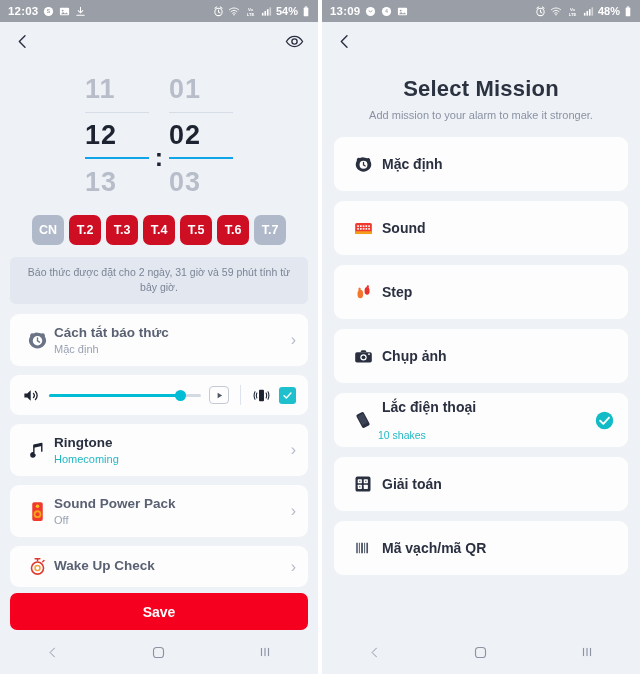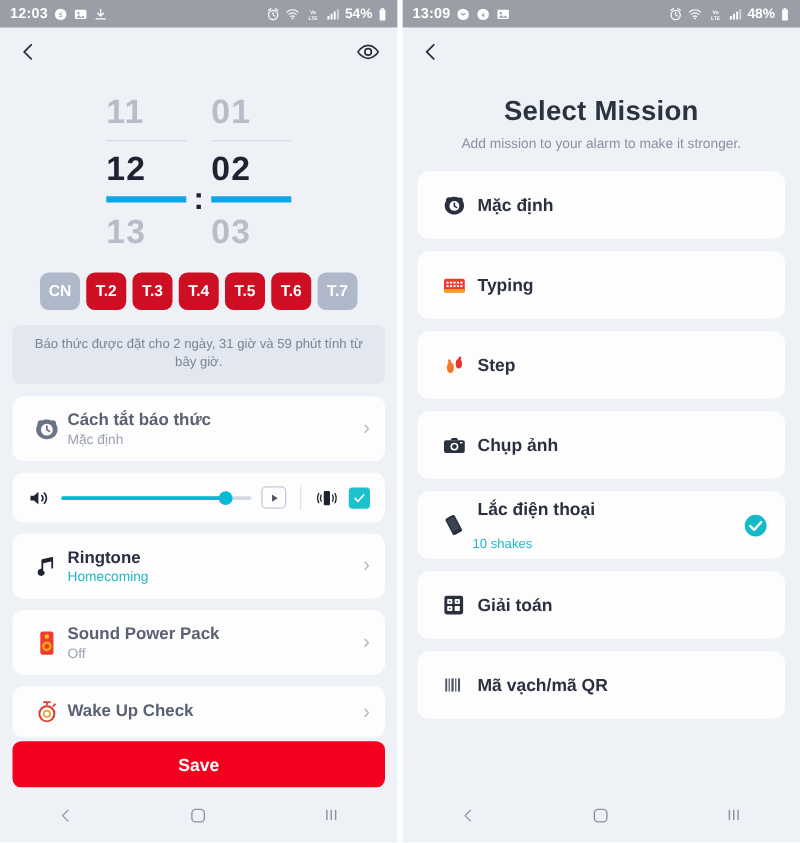--- a/index.html
+++ b/index.html
@@ -47,21 +47,21 @@
     flex: 0 0 auto;
   }
   .tp-col { width: 64px; text-align: left; }
   .tp-dim {
     font-size: 27px; font-weight: bold; color: #B7BDC9;
     line-height: 46px; letter-spacing: 1px;
   }
   .tp-sel {
     font-size: 27px; font-weight: bold; color: #1D2330;
     line-height: 44px; letter-spacing: 1px;
-    border-top: 1px solid #D7DDE7; border-bottom: 5px solid #0ea5e9;
+    border-top: 1px solid #D7DDE7; border-bottom: 2px solid #0ea5e9;
   }
   .tp-colon {
     font-size: 25px; font-weight: bold; color: #1D2330;
     width: 20px; text-align: center; padding-bottom: 2px;
   }
   .tp-colon-wrap { display: flex; flex-direction: column; }
   .tp-pad { height: 46px; }
 
   
   .days { display: flex; justify-content: center; gap: 5px; margin-top: 10px; flex: 0 0 auto; }
@@ -473,21 +473,21 @@
                 <rect x="18" y="8" width="2.2" height="2"></rect>
                 <rect x="4" y="11.5" width="2.2" height="2"></rect>
                 <rect x="7.5" y="11.5" width="2.2" height="2"></rect>
                 <rect x="11" y="11.5" width="2.2" height="2"></rect>
                 <rect x="14.5" y="11.5" width="2.2" height="2"></rect>
                 <rect x="18" y="11.5" width="2.2" height="2"></rect>
               </g>
             </svg>
         </div>
         <div>
-          <div class="label">Typing</div>
+          <div class="label">Sound</div>
         </div>
       </div>
 
       <div class="mcard">
         <div class="ico">
           <svg width="19" height="19" viewBox="0 0 24 24">
               <ellipse cx="8" cy="14" rx="3.6" ry="5.4" fill="#F4762B"></ellipse>
               <ellipse cx="7" cy="7.5" rx="1.5" ry="1.9" fill="#F4762B"></ellipse>
               <ellipse cx="16.5" cy="10" rx="3.2" ry="4.8" fill="#E8332C"></ellipse>
               <ellipse cx="17.5" cy="4.5" rx="1.4" ry="1.8" fill="#E8332C"></ellipse>

